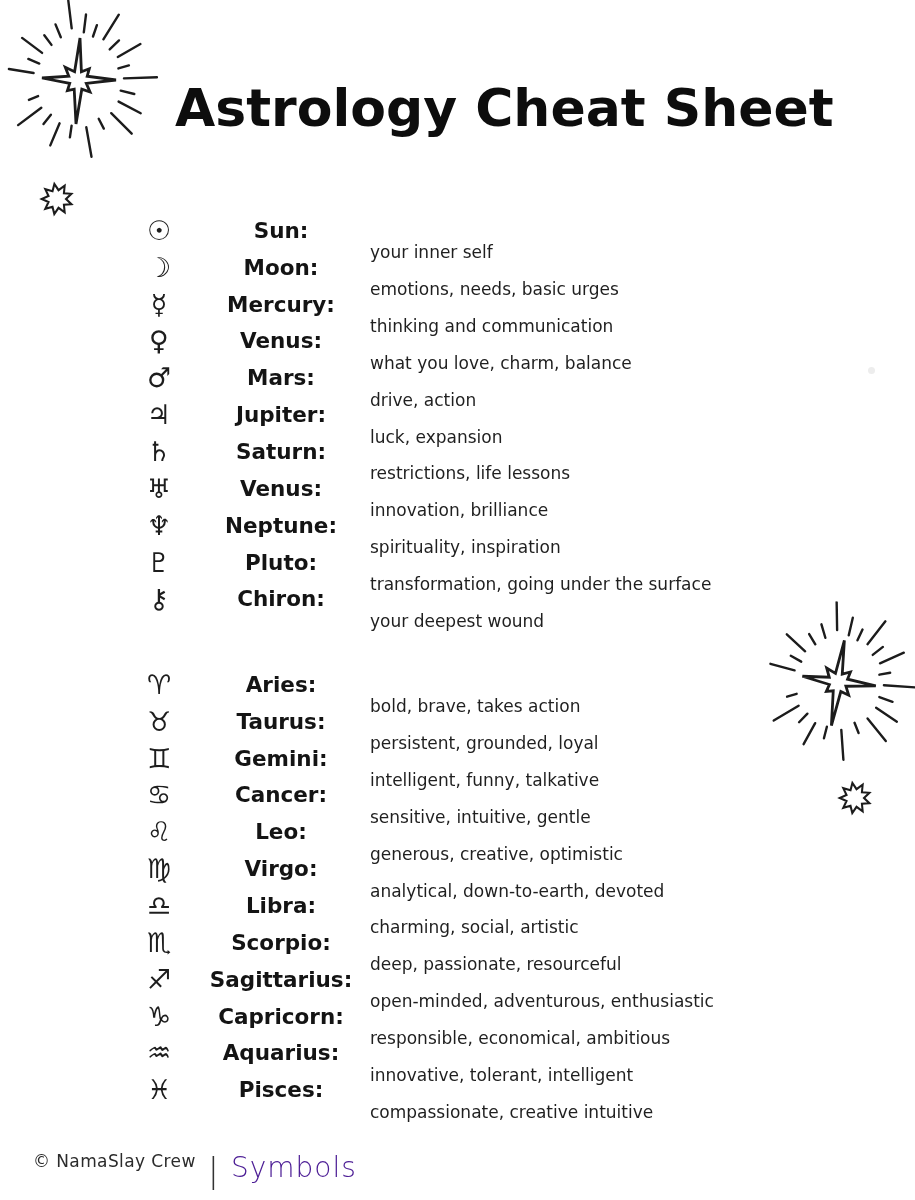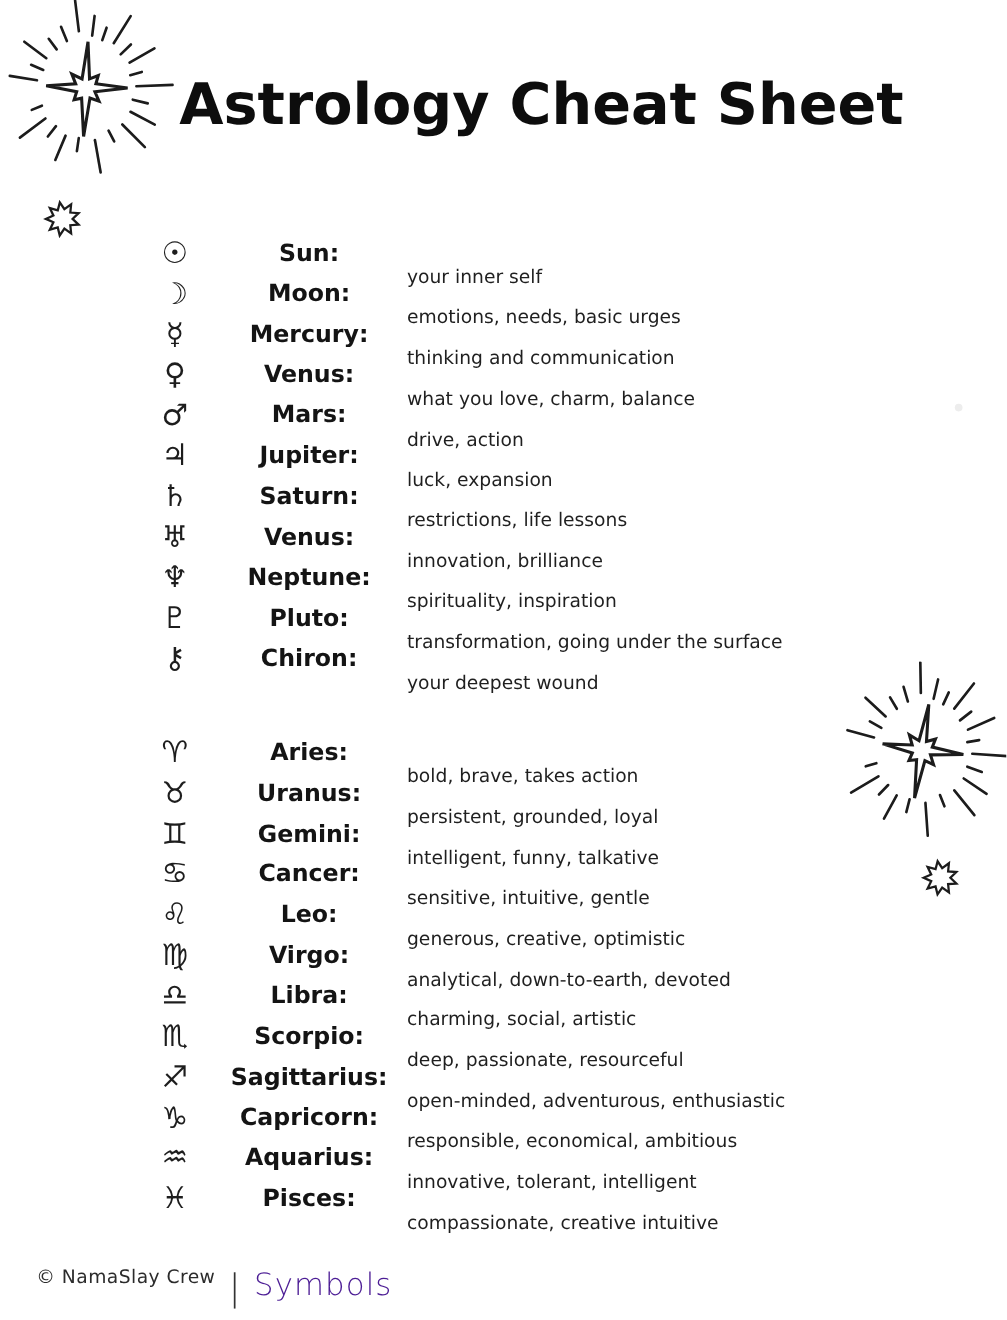--- a/index.html
+++ b/index.html
@@ -7,21 +7,21 @@
     position:relative;
     width:915px;height:1200px;
     background:#ffffff;
     overflow:hidden;
     font-family:"DejaVu Sans", sans-serif;
     color:#1d1d1d;
   }
   .title{
     position:absolute;
     left:163px;top:66px;
-    margin:0;
+    margin:12px;
     font-size:52px;
     font-weight:bold;
     letter-spacing:0px;
     color:#0d0d0d;
     white-space:nowrap;
   }
   .list{position:absolute;left:134px;}
   .list-planets{top:212px;}
   .list-signs{top:666px;}
   .row{display:flex;align-items:center;height:36.85px;}
@@ -165,21 +165,21 @@
       </div>
     </div>
   <div class="list list-signs" id="signs-list">
       <div class="row">
         <span class="sym">♈</span>
         <span class="nm">Aries:</span>
         <span class="mn">bold, brave, takes action</span>
       </div>
       <div class="row">
         <span class="sym">♉</span>
-        <span class="nm">Uranus:</span>
+        <span class="nm">Taurus:</span>
         <span class="mn">persistent, grounded, loyal</span>
       </div>
       <div class="row">
         <span class="sym">♊</span>
         <span class="nm">Gemini:</span>
         <span class="mn">intelligent, funny, talkative</span>
       </div>
       <div class="row">
         <span class="sym">♋</span>
         <span class="nm">Cancer:</span>

